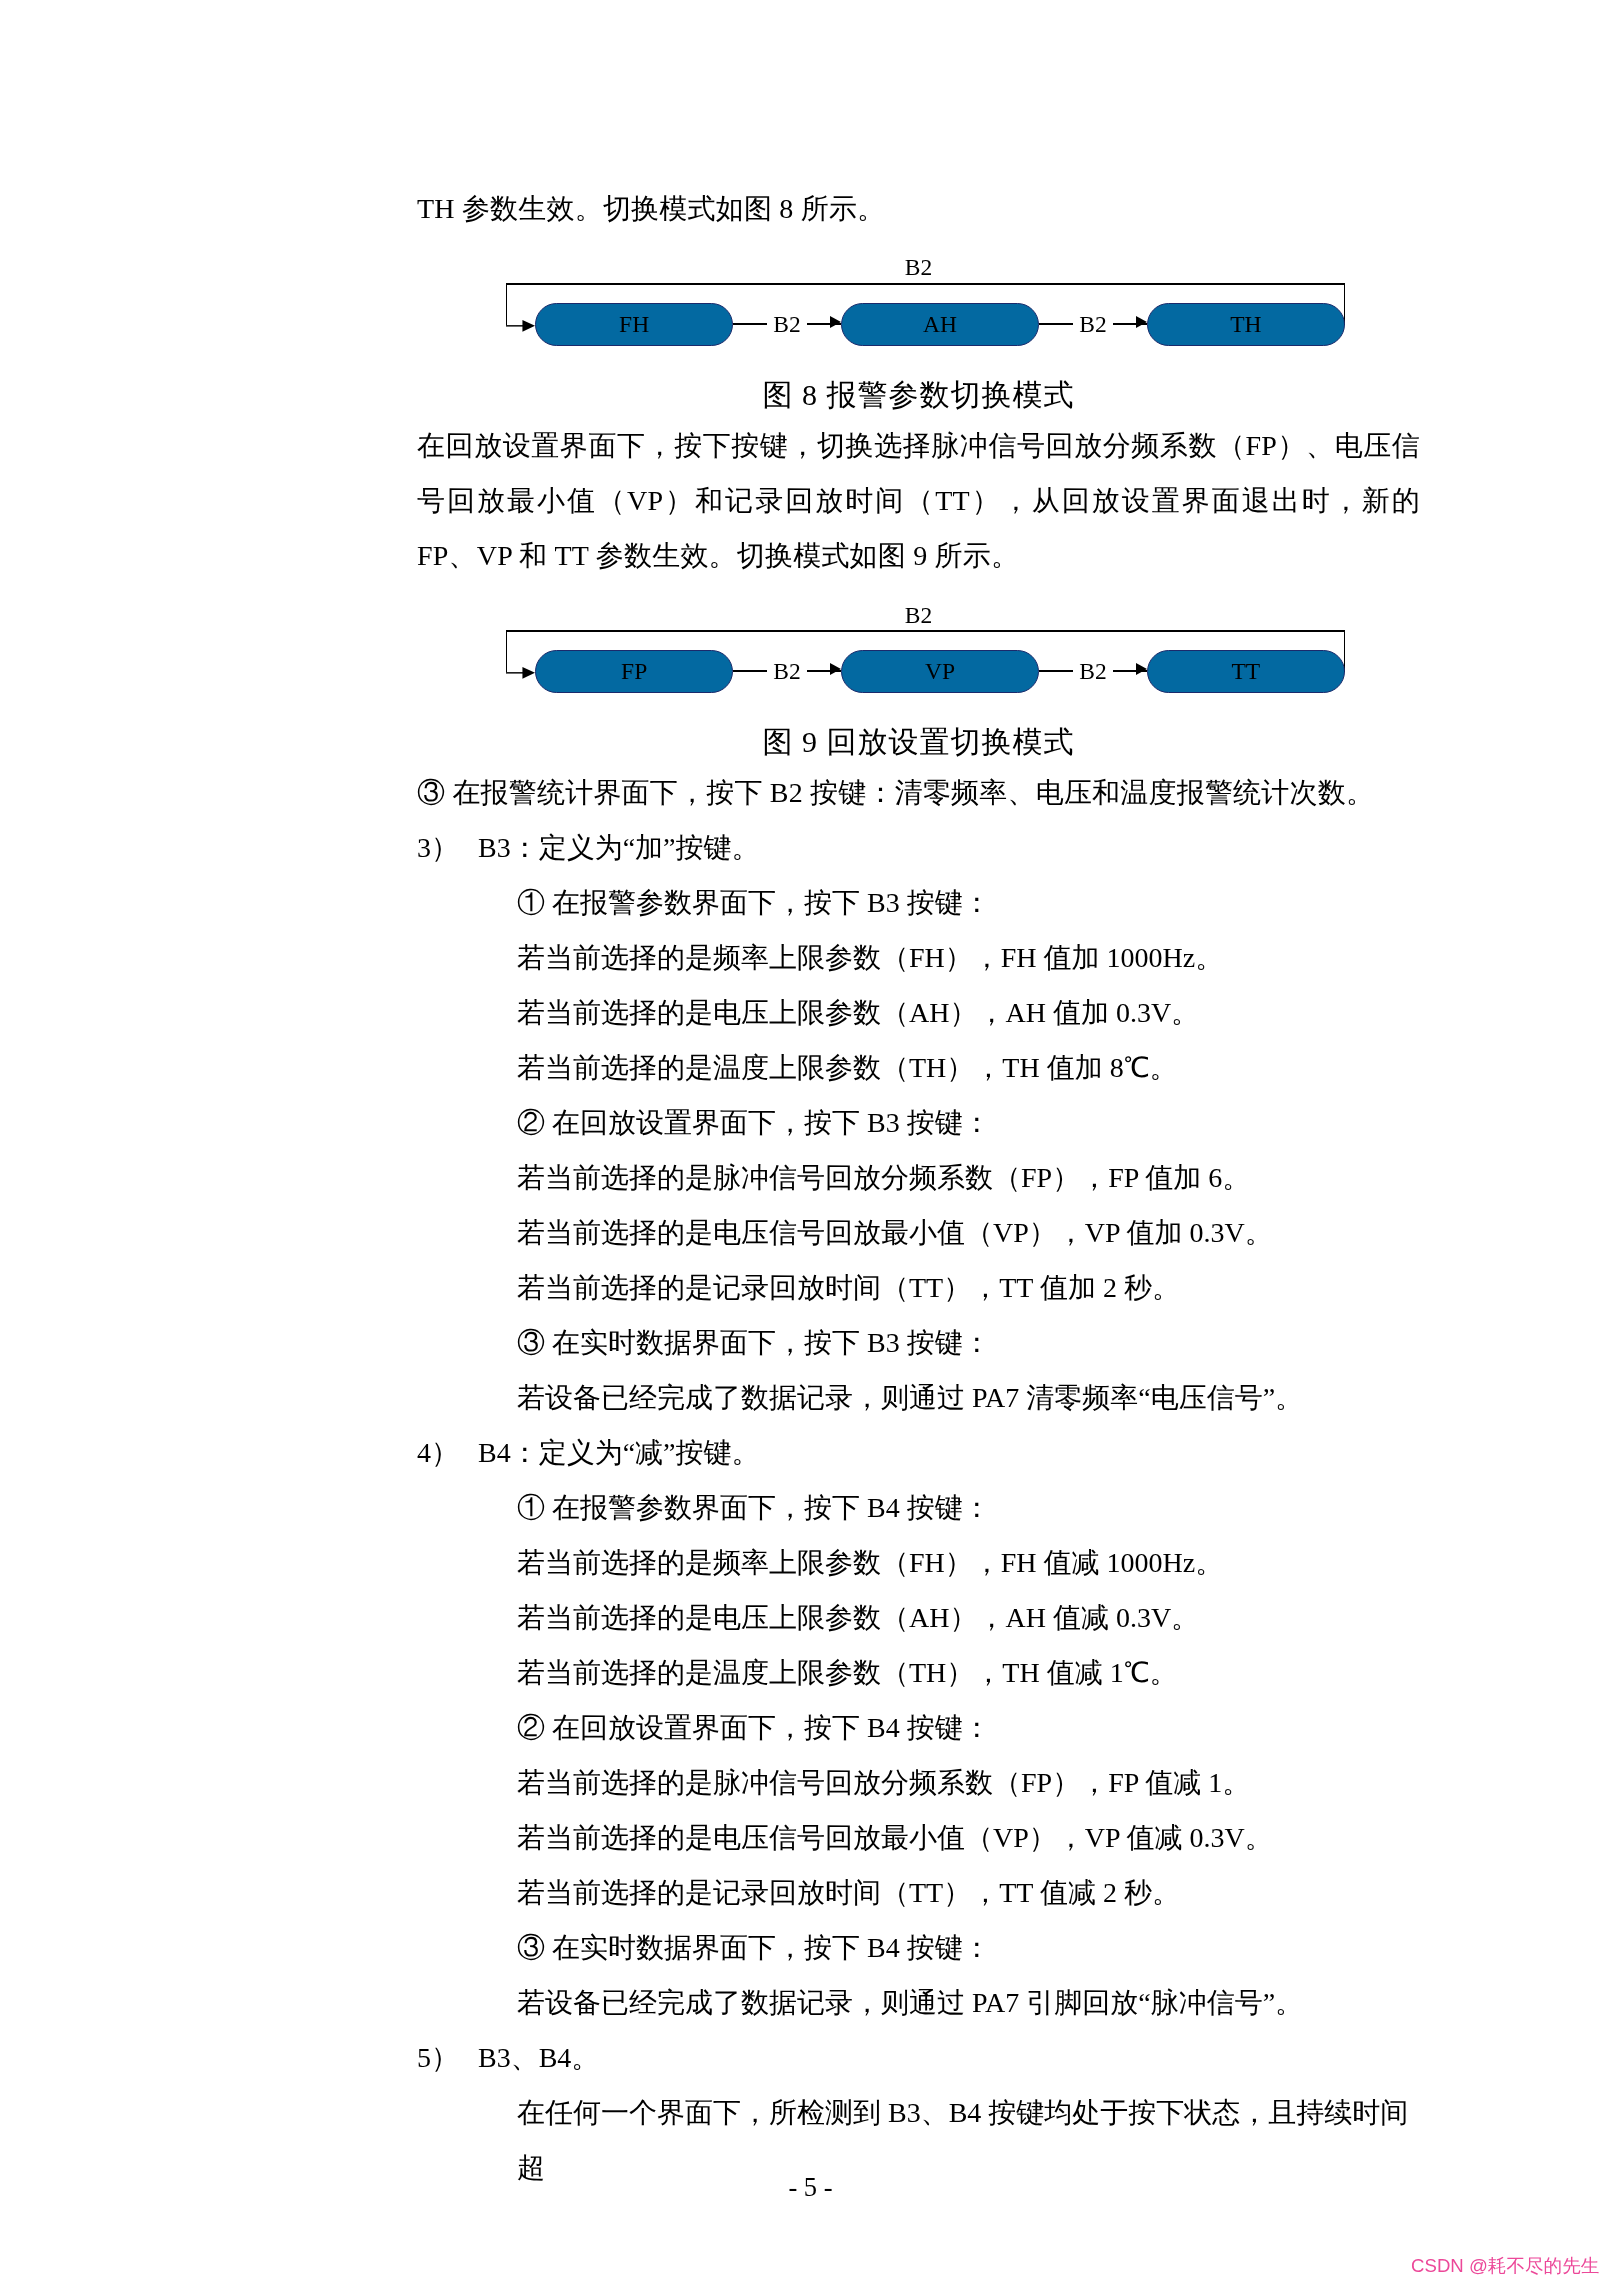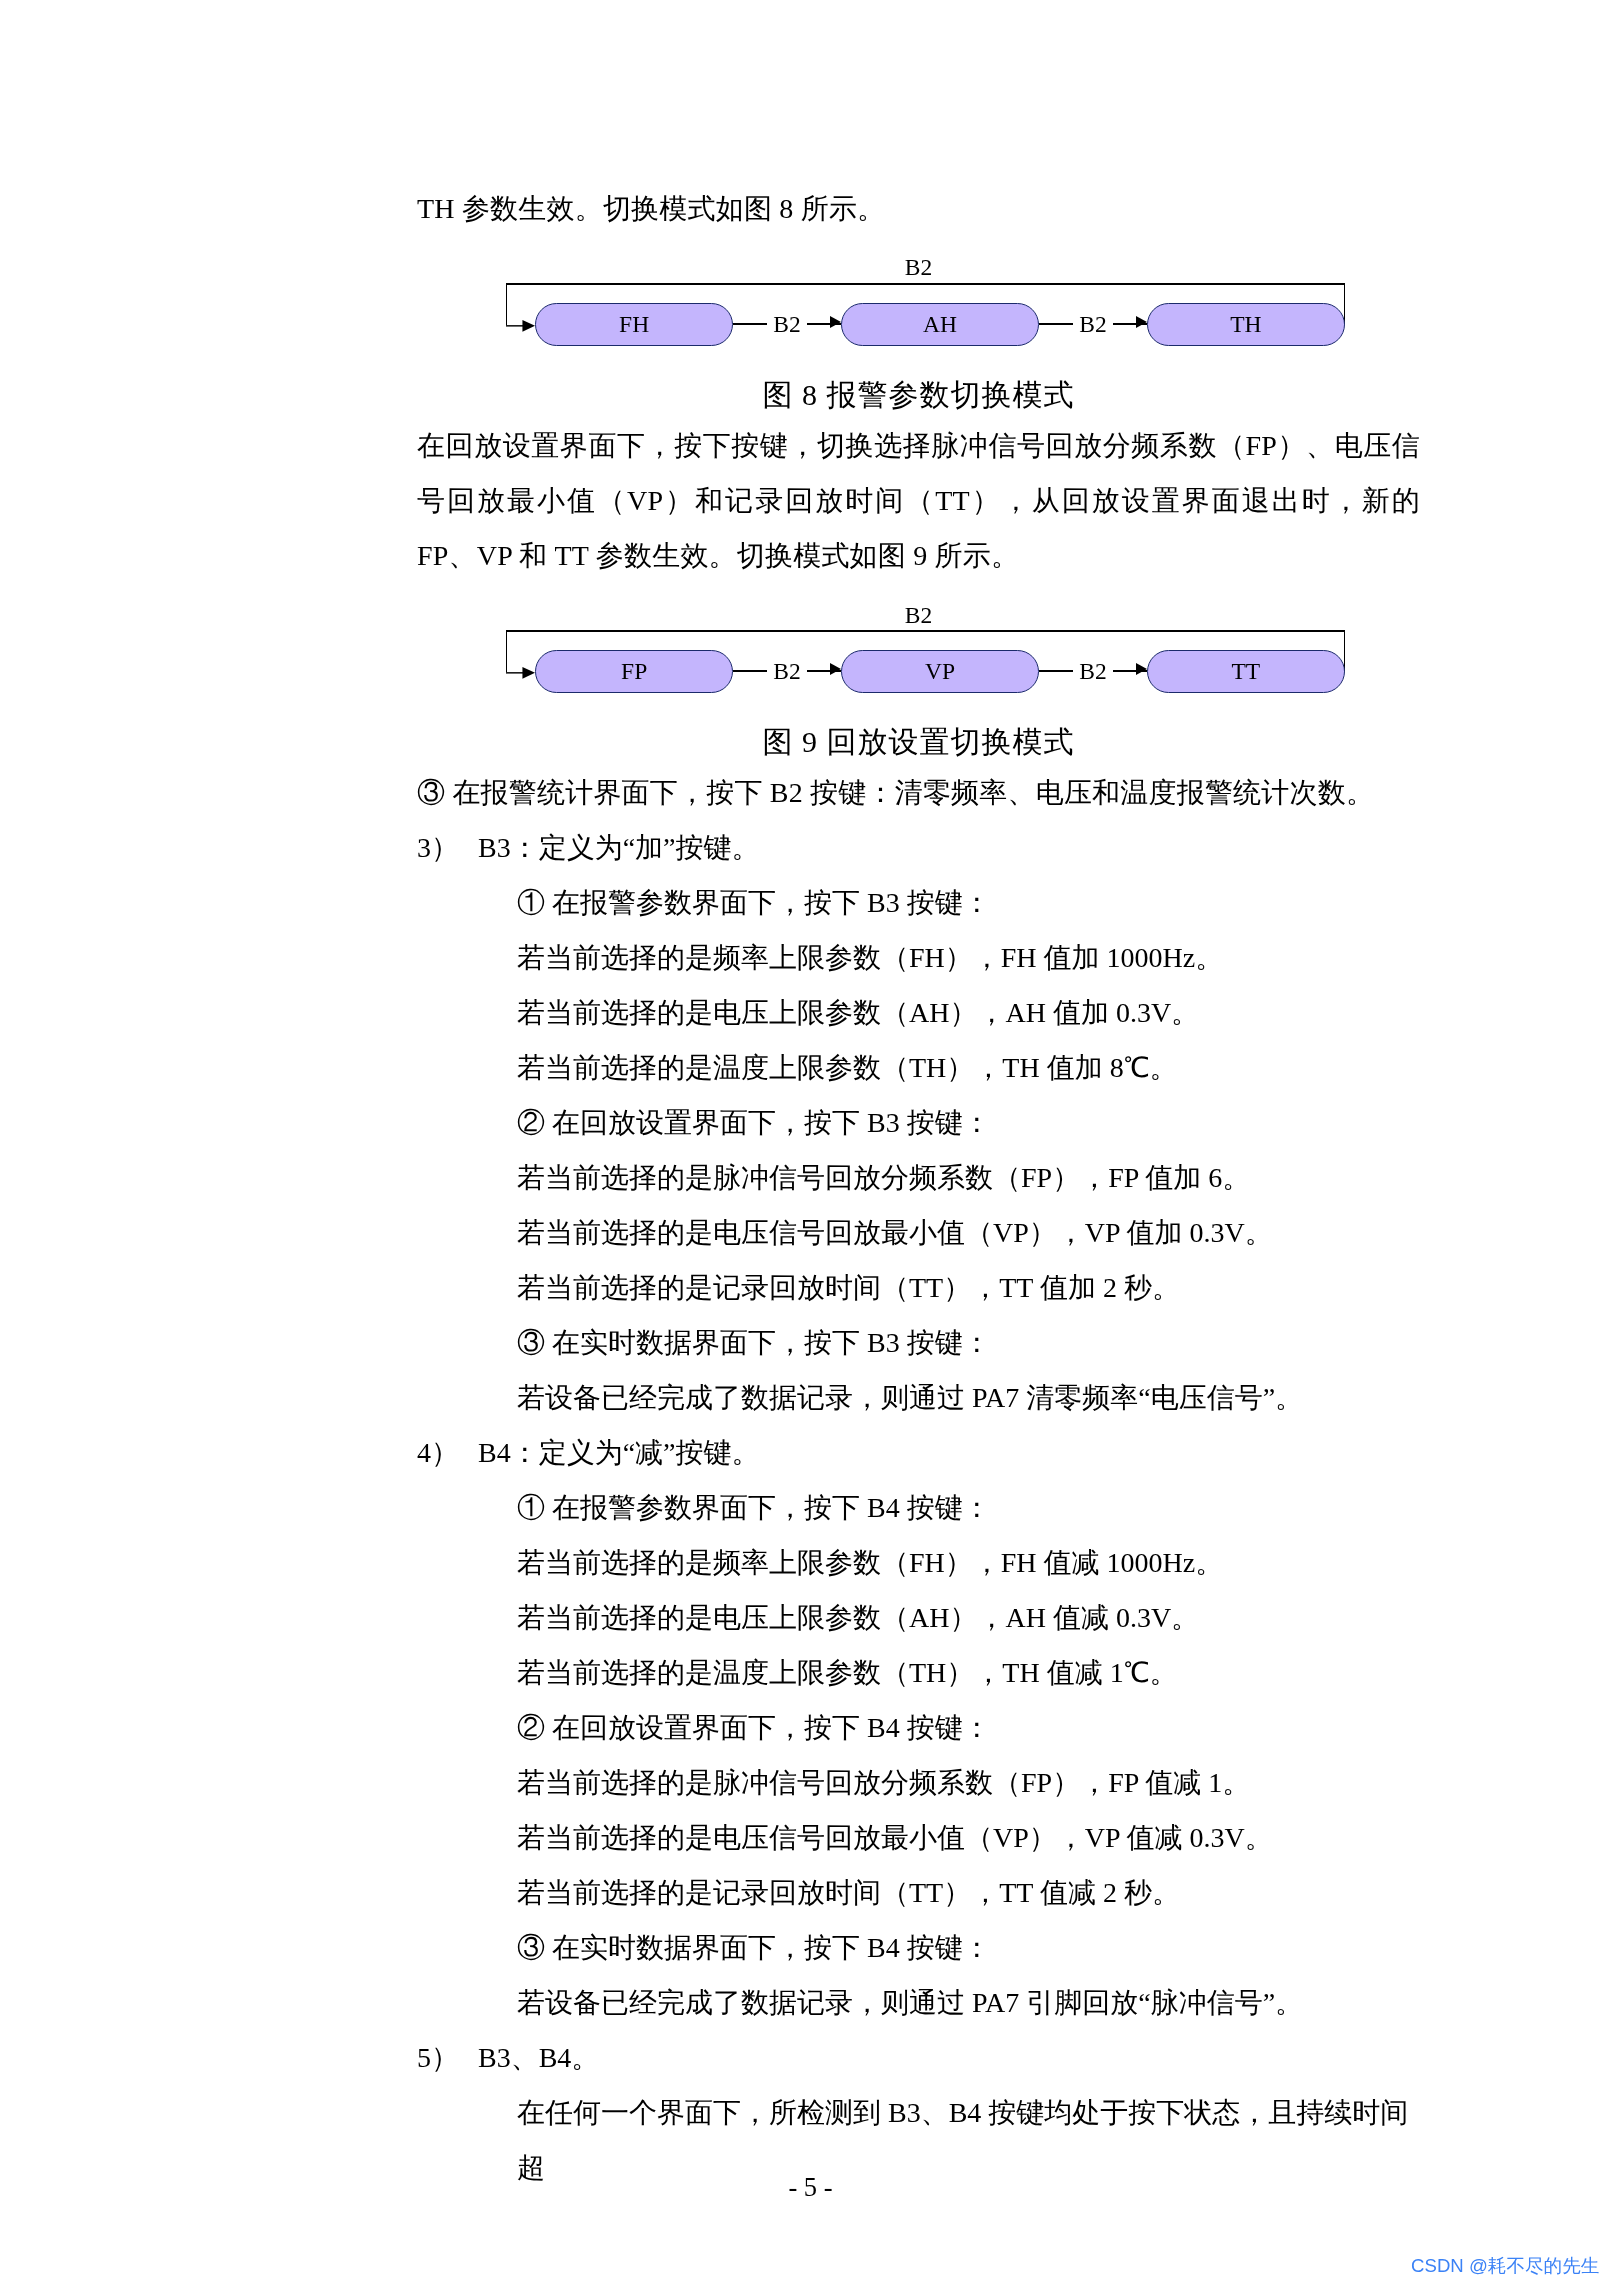--- a/index.html
+++ b/index.html
@@ -95,21 +95,21 @@
   .node {
     width: 199px;
     height: 43px;
     border: 1.5px solid #1b2a6b;
     border-radius: 22.5px;
     display: flex;
     align-items: center;
     justify-content: center;
     font-size: 23.5px;
     font-family: "Liberation Serif", serif;
-    background: #c4b5fd;
+    background: #0369a1;
     box-sizing: border-box;
   }
   .connector {
     position: relative;
     width: 108px;
     height: 43px;
     display: flex;
     align-items: center;
     justify-content: center;
   }
@@ -167,21 +167,21 @@
     left: 0;
     width: 100%;
     text-align: center;
     font-size: 26.5px;
   }
   .watermark {
     position: absolute;
     right: 21.6px;
     bottom: 13.7px;
     font-size: 18.6px;
-    color: #3b82f6;
+    color: #ec4899;
     font-family: "Liberation Sans", sans-serif;
   }
 </style>
 </head>
 <body>
 
 <div class="page">
 
   <p class="body-text">TH 参数生效。切换模式如图 8 所示。</p>
 

